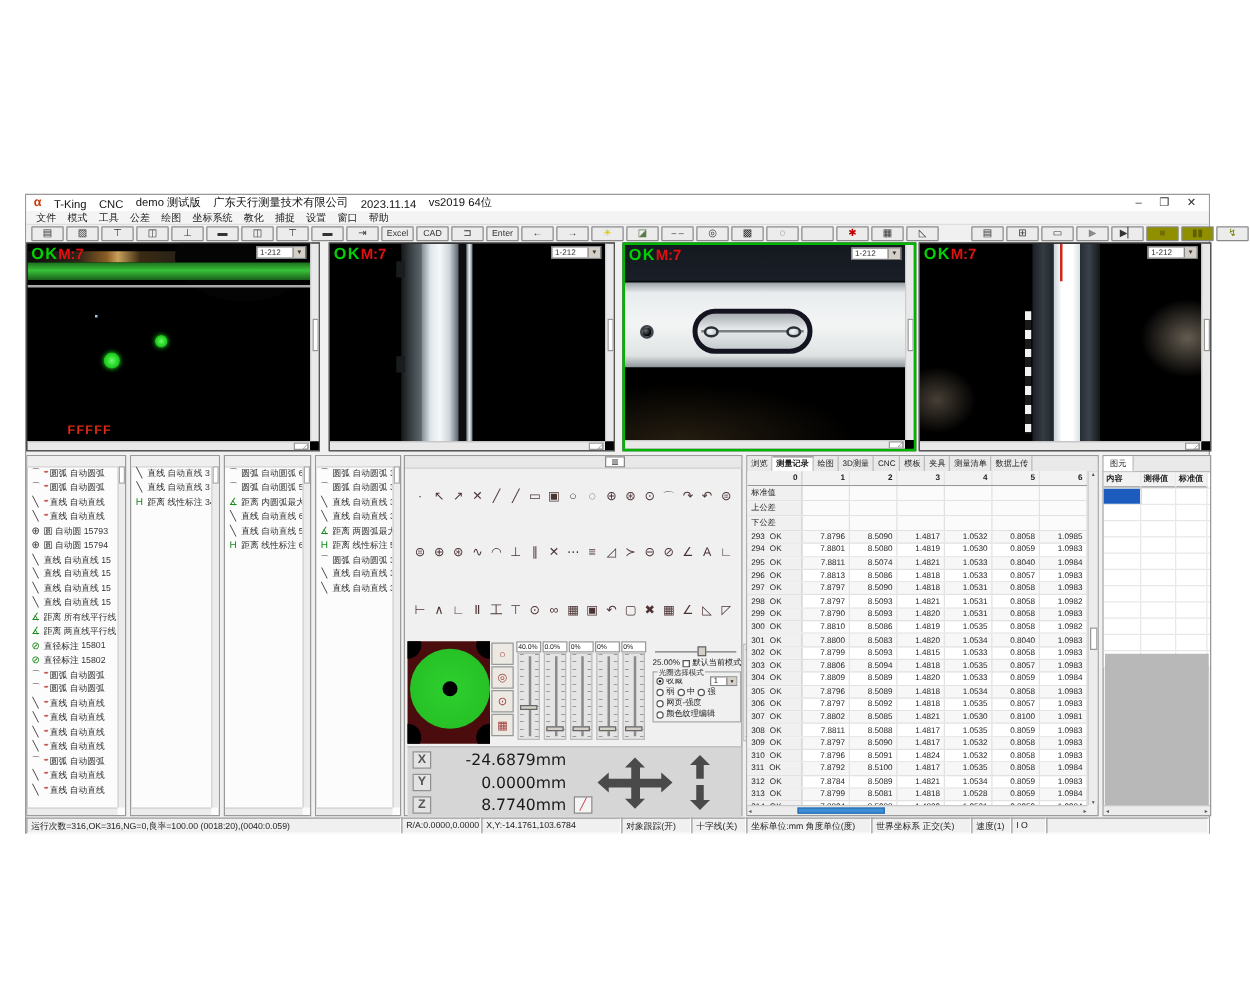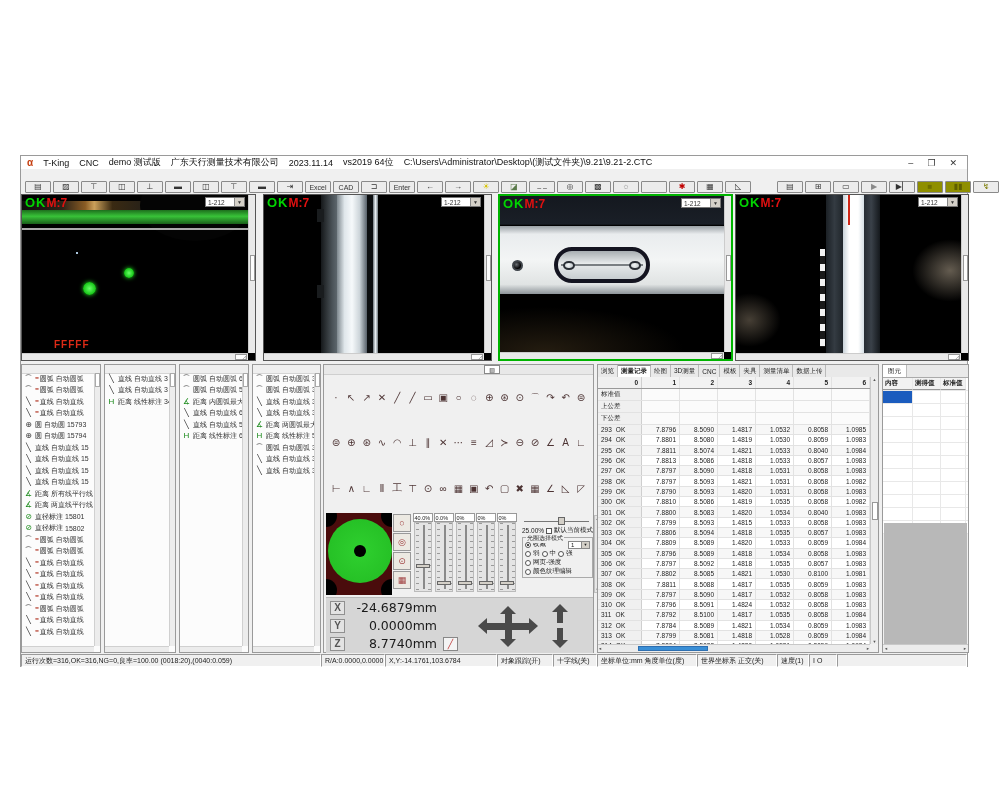--- a/index.html
+++ b/index.html
@@ -148,21 +148,21 @@
                font-size:6px;padding-left:2px;box-sizing:border-box;}
   .mini-select .dd{margin-left:auto;width:7px;height:100%;background:#d4d0c8;border-left:1px solid #888;
                    display:flex;align-items:center;justify-content:center;font-size:4px;}
   .sscroll{position:absolute;right:0;top:2px;bottom:2px;width:7px;background:#e6e6e6;border:1px solid #c0c0c0;
            display:flex;flex-direction:column;justify-content:space-between;align-items:center;font-size:4px;color:#555;box-sizing:border-box;}
   
   .dro{position:absolute;left:2px;top:232px;width:267px;height:55px;background:#d6d6d6;border-top:1px solid #bbb;}
   .drorow{position:absolute;left:4px;height:17px;display:flex;align-items:center;gap:6px;}
   .axisbox{width:15px;height:14px;background:#e3e3e3;border:1px solid #909090;color:#555;font-weight:bold;
            font-size:10px;display:flex;align-items:center;justify-content:center;box-sizing:border-box;}
-  .droval{font-size:12.5px;color:#1a1a1a;width:86px;text-align:right;font-family:"DejaVu Sans",sans-serif;}
+  .droval{font-size:12.5px;color:#1a1a1a;width:86px;text-align:right;font-family:"DejaVu Sans",sans-serif;margin-left:16px;}
   .diagbtn{width:15px;height:14px;background:#f4f4f4;border:1px solid #888;color:#c04040;font-size:9px;
            display:flex;align-items:center;justify-content:center;box-sizing:border-box;}
   .pan{position:absolute;left:152px;top:8px;width:60px;height:40px;}
   .bar{position:absolute;background:#4a4a4a;}
   .tri{position:absolute;width:0;height:0;}
   .zjog{position:absolute;left:226px;top:6px;width:16px;height:44px;}
   
   .results{position:absolute;left:576px;width:282px;top:0;height:289px;background:#f0f0f0;border:1px solid #9a9a9a;box-sizing:border-box;}
   .rtabs{display:flex;height:12px;background:#e9e9e9;border-bottom:1px solid #aaa;font-size:6.5px;}
   .rtab{padding:1px 3px;border-right:1px solid #bbb;display:flex;align-items:center;white-space:nowrap;color:#222;}
@@ -207,28 +207,40 @@
 <div id="app">
 
   <div class="titlebar">
     <span class="logo">α</span>
     <span class="tseg">T-King</span>
     <span class="tseg">CNC</span>
     <span class="tseg">demo 测试版</span>
     <span class="tseg">广东天行测量技术有限公司</span>
     <span class="tseg">2023.11.14</span>
     <span class="tseg">vs2019 64位</span>
-    <span class="tseg">C:\Users\Administrator\Desktop\(测试文件夹)\9.21\9.21-2.CTC</span>
     <span class="wbtns">
       <span class="wb">–</span>
       <span class="wb">❐</span>
       <span class="wb">✕</span>
     </span>
   </div>
 
+  <div class="menubar" id="menubar">
+        <span class="menu-item">文件</span>
+        <span class="menu-item">模式</span>
+        <span class="menu-item">工具</span>
+        <span class="menu-item">公差</span>
+        <span class="menu-item">绘图</span>
+        <span class="menu-item">坐标系统</span>
+        <span class="menu-item">教化</span>
+        <span class="menu-item">捕捉</span>
+        <span class="menu-item">设置</span>
+        <span class="menu-item">窗口</span>
+        <span class="menu-item">帮助</span>
+      </div>
   <div class="toolbar">
     <div id="tb-main" class="tgrp">
           <div class="tbtn">
             <span class="tglyph">▤</span>
           </div>
           <div class="tbtn">
             <span class="tglyph">▨</span>
           </div>
           <div class="tbtn">
             <span class="tglyph">⊤</span>

